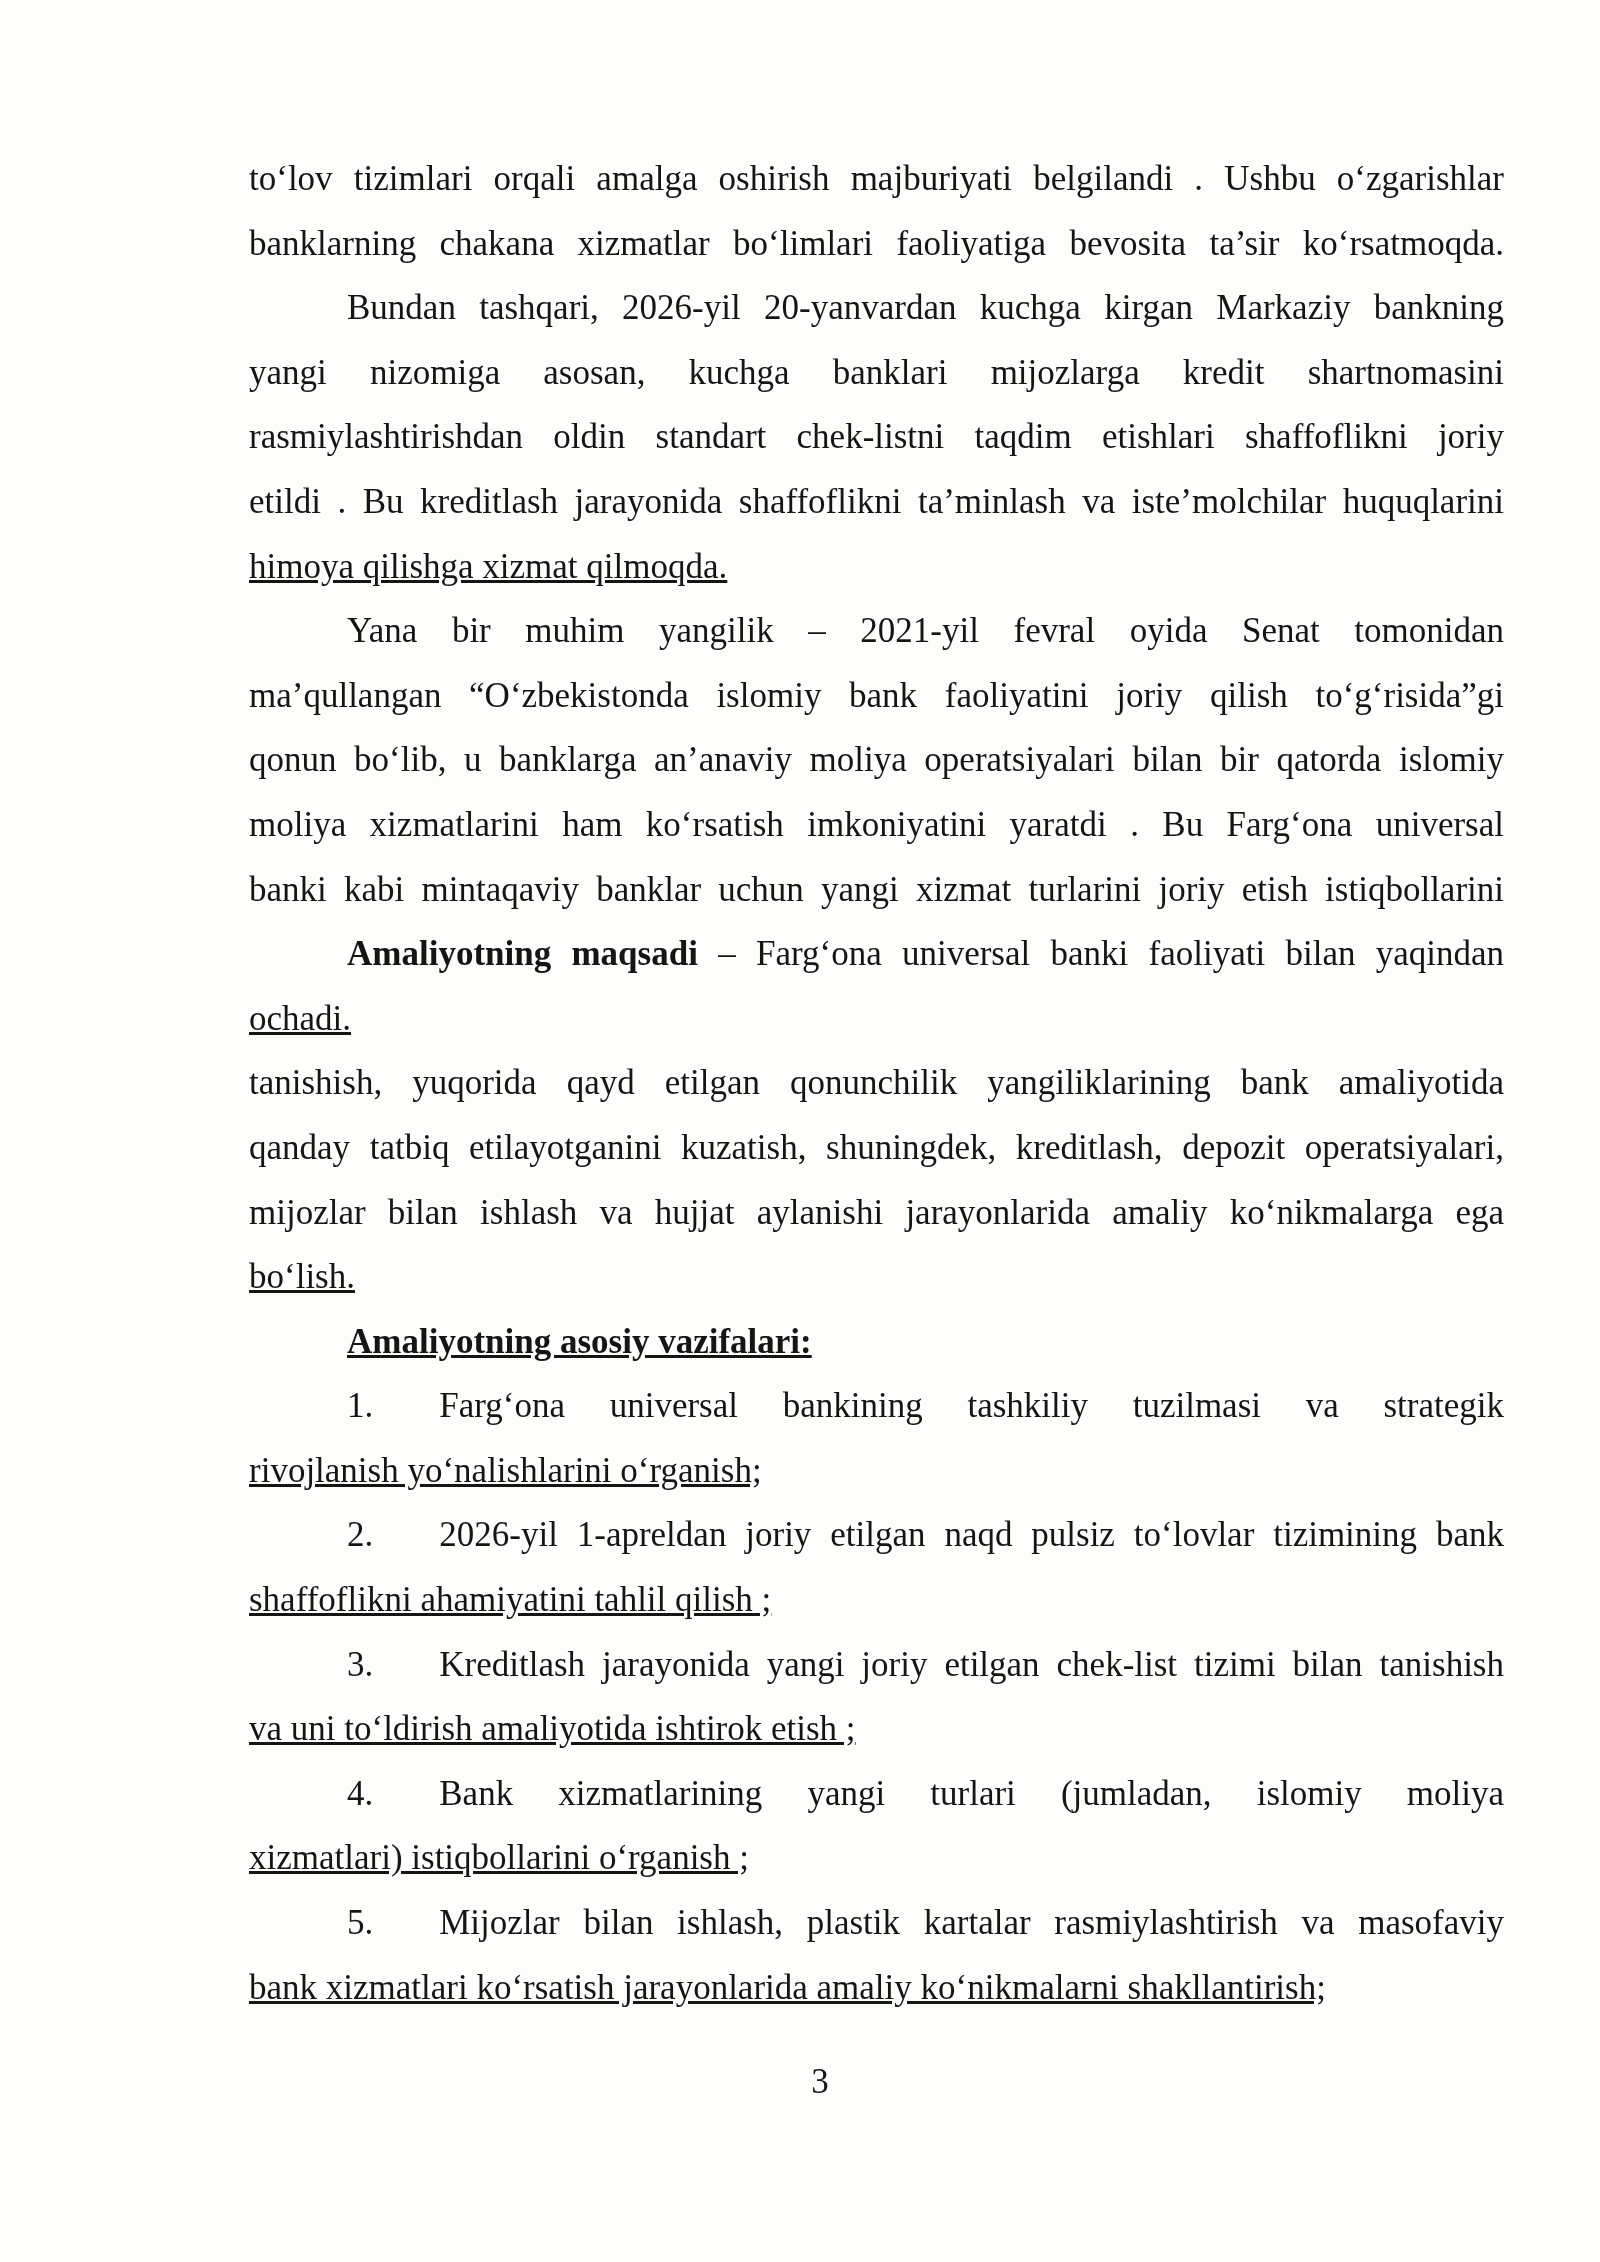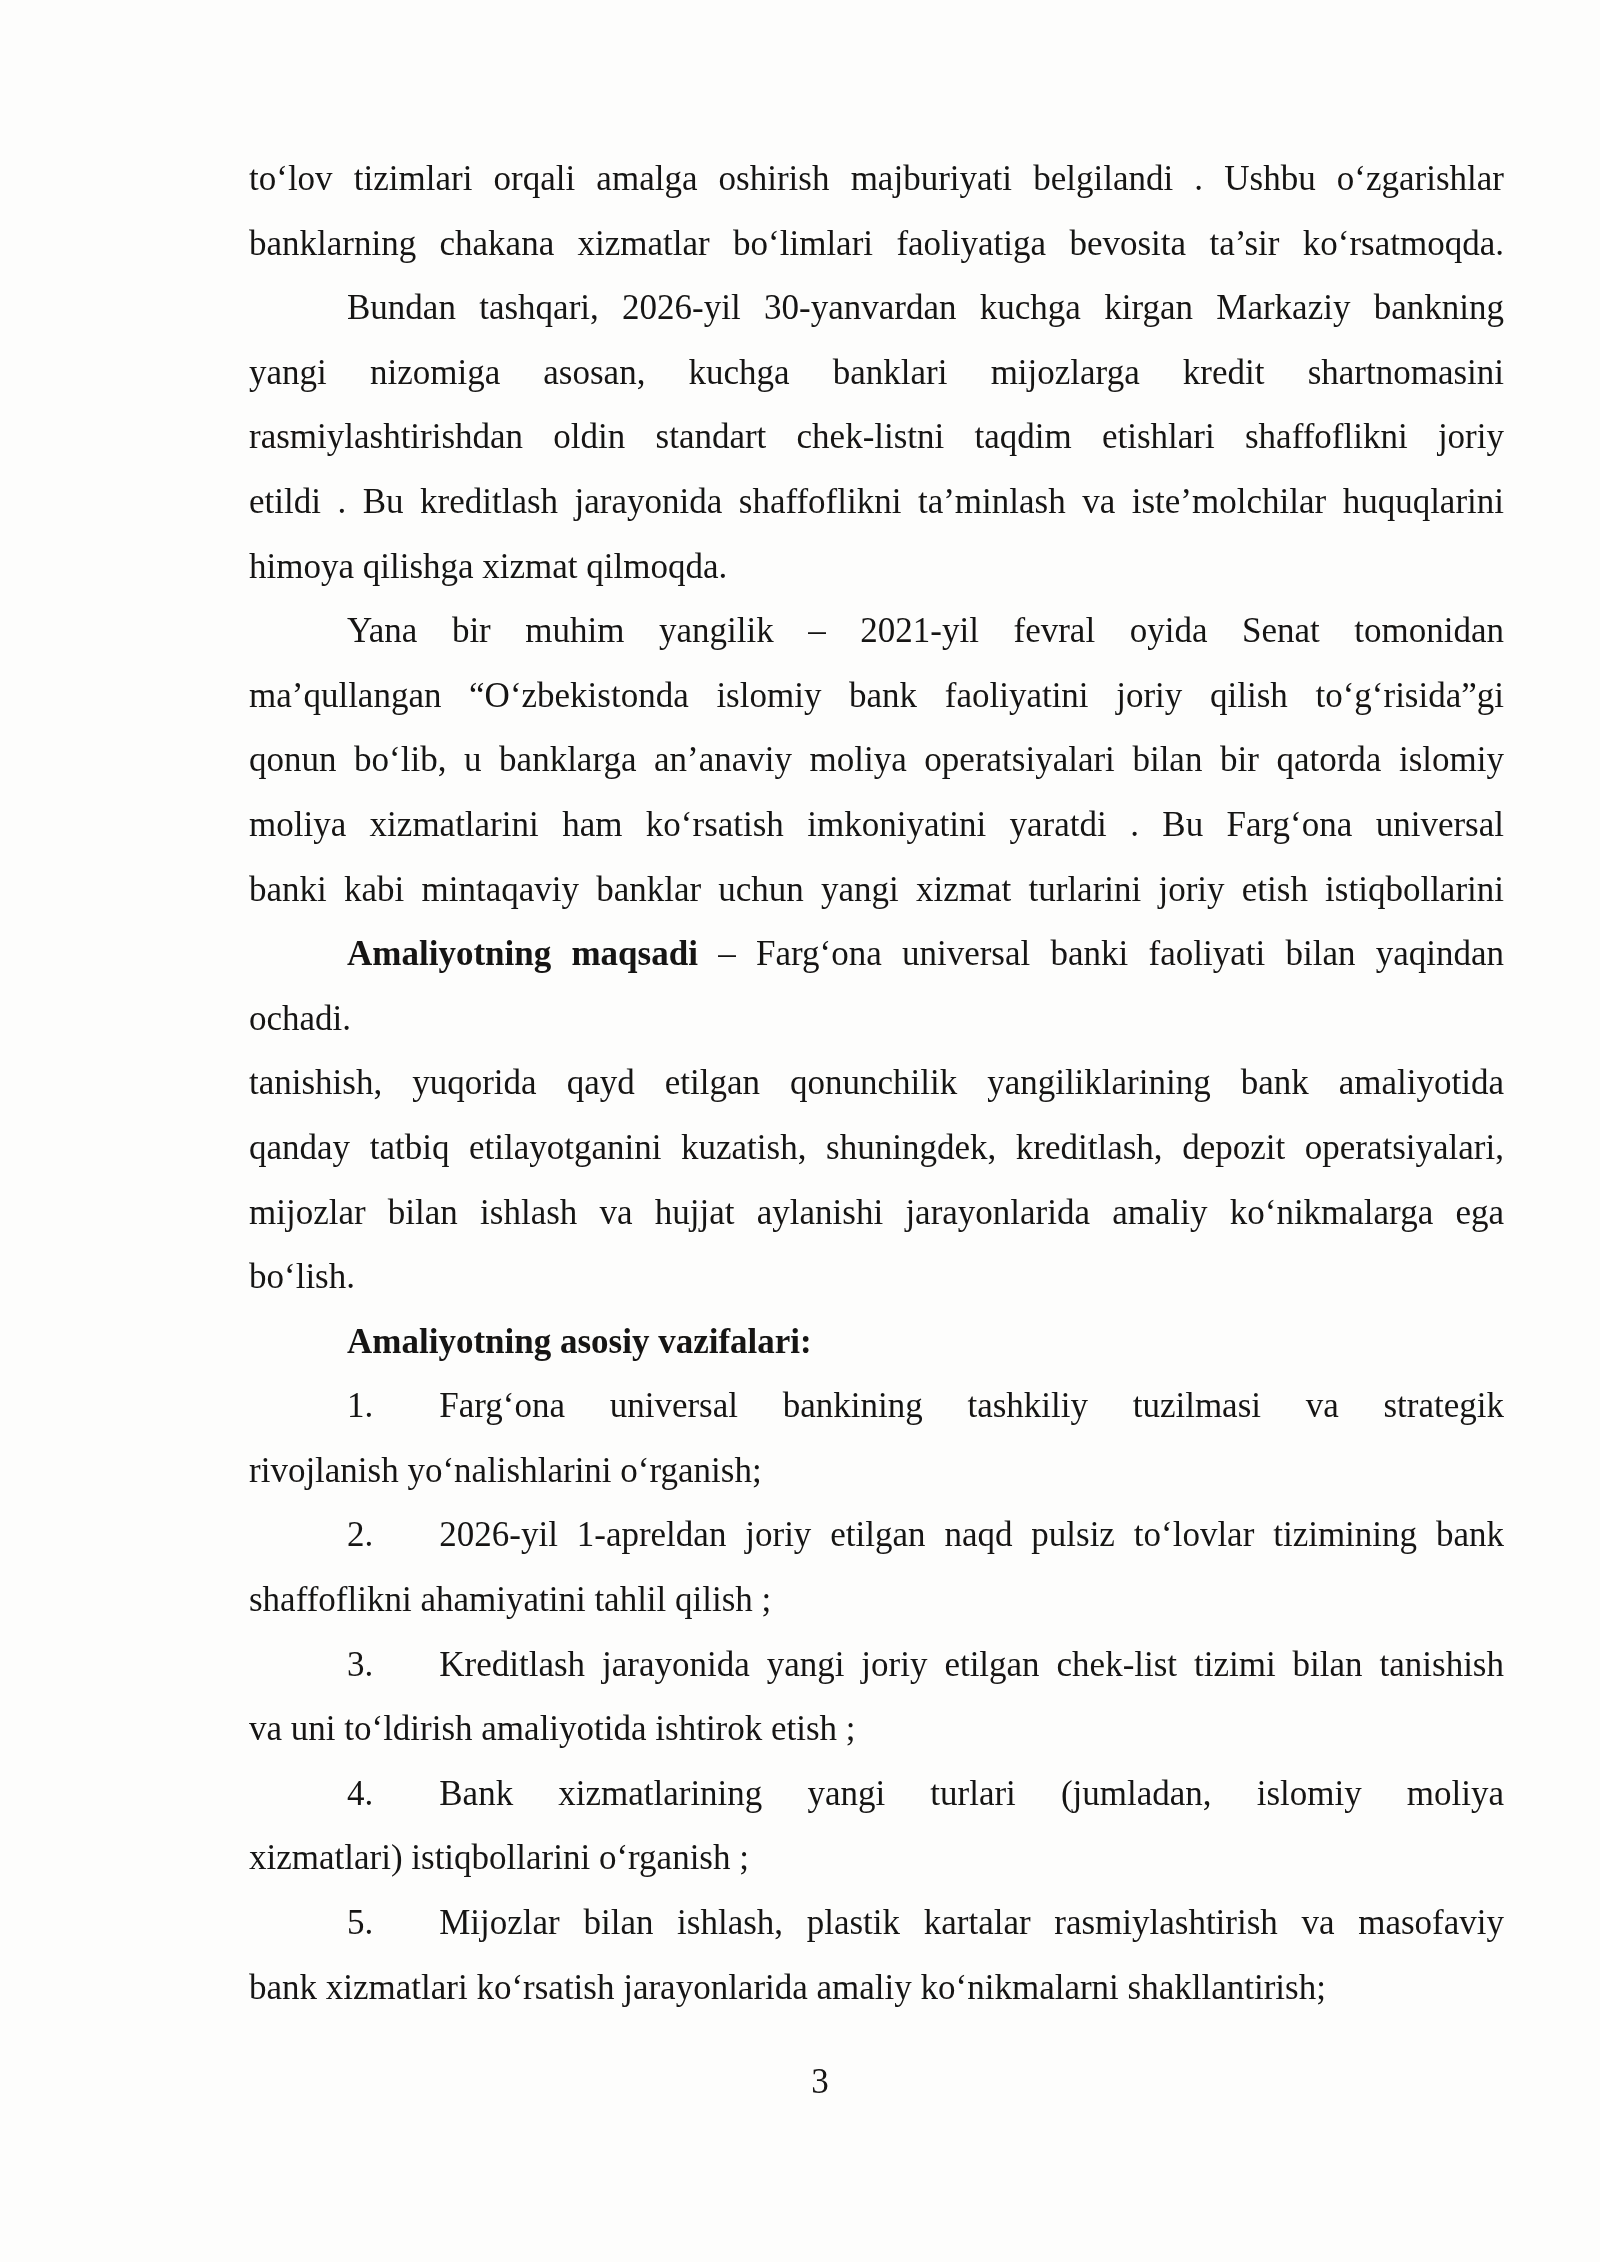--- a/index.html
+++ b/index.html
@@ -26,20 +26,21 @@
     line-height: 64.6px;
     white-space: normal;
   }
   .line.justify {
     text-align: justify;
     text-align-last: justify;
   }
   .line.flush {
     text-align: right;
     text-align-last: left;
+    text-decoration: underline;
   }
   .line.indent {
     text-indent: 98px;
   }
   .bold {
     font-weight: bold;
   }
   .tab {
     display: inline-block;
     width: 66px;
@@ -52,21 +53,21 @@
     text-align: center;
   }
 </style>
 </head>
 <body>
 
 <div class="page">
   <div class="text-block">
       <div class="line justify"><span>to‘lov tizimlari orqali amalga oshirish majburiyati belgilandi . Ushbu o‘zgarishlar</span></div>
       <div class="line justify"><span>banklarning chakana xizmatlar bo‘limlari faoliyatiga bevosita ta’sir ko‘rsatmoqda.</span></div>
-      <div class="line justify indent"><span>Bundan tashqari, 2026-yil 30-yanvardan kuchga kirgan Markaziy bankning</span></div>
+      <div class="line justify indent"><span>Bundan tashqari, 2026-yil 20-yanvardan kuchga kirgan Markaziy bankning</span></div>
       <div class="line justify"><span>yangi nizomiga asosan, kuchga banklari mijozlarga kredit shartnomasini</span></div>
       <div class="line justify"><span>rasmiylashtirishdan oldin standart chek-listni taqdim etishlari shaffoflikni joriy</span></div>
       <div class="line justify"><span>etildi . Bu kreditlash jarayonida shaffoflikni ta’minlash va iste’molchilar huquqlarini</span></div>
       <div class="line flush"><span>himoya qilishga xizmat qilmoqda.</span></div>
       <div class="line justify indent"><span>Yana bir muhim yangilik – 2021-yil fevral oyida Senat tomonidan</span></div>
       <div class="line justify"><span>ma’qullangan “O‘zbekistonda islomiy bank faoliyatini joriy qilish to‘g‘risida”gi</span></div>
       <div class="line justify"><span>qonun bo‘lib, u banklarga an’anaviy moliya operatsiyalari bilan bir qatorda islomiy</span></div>
       <div class="line justify"><span>moliya xizmatlarini ham ko‘rsatish imkoniyatini yaratdi . Bu Farg‘ona universal</span></div>
       <div class="line justify"><span>banki kabi mintaqaviy banklar uchun yangi xizmat turlarini joriy etish istiqbollarini</span></div>
       <div class="line justify indent"><span class="bold">Amaliyotning maqsadi</span><span> – Farg‘ona universal banki faoliyati bilan yaqindan</span></div>

